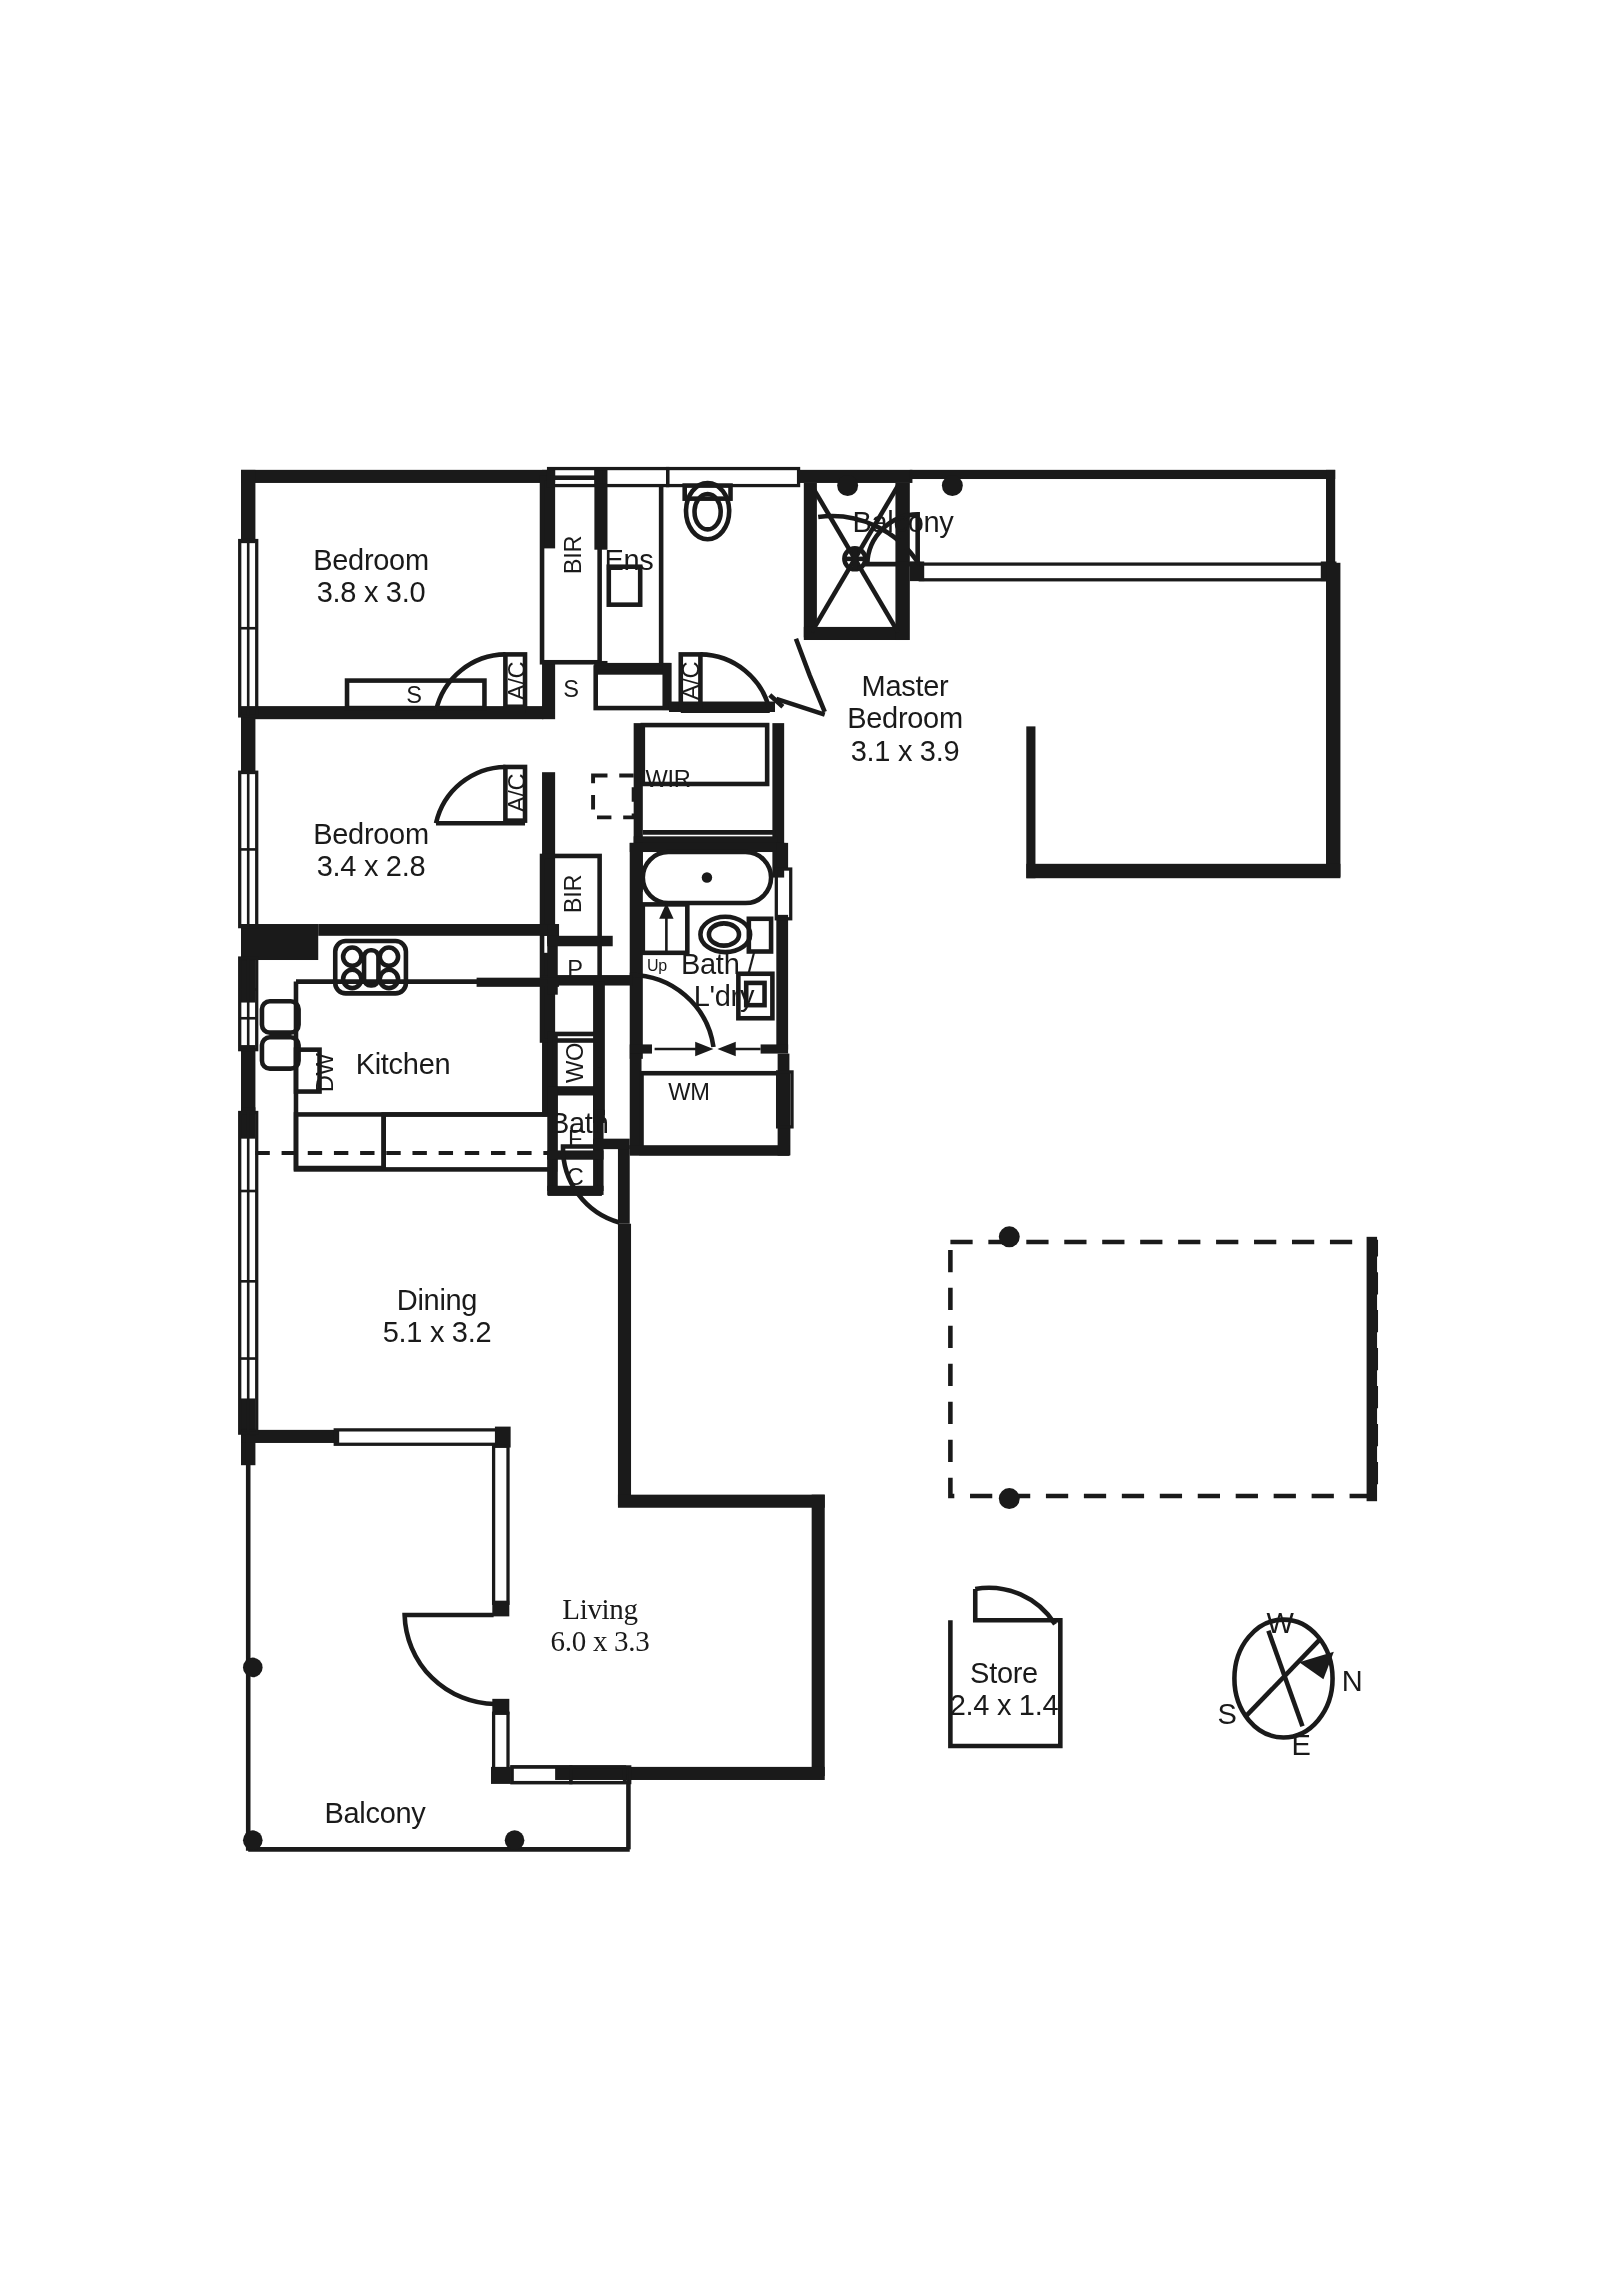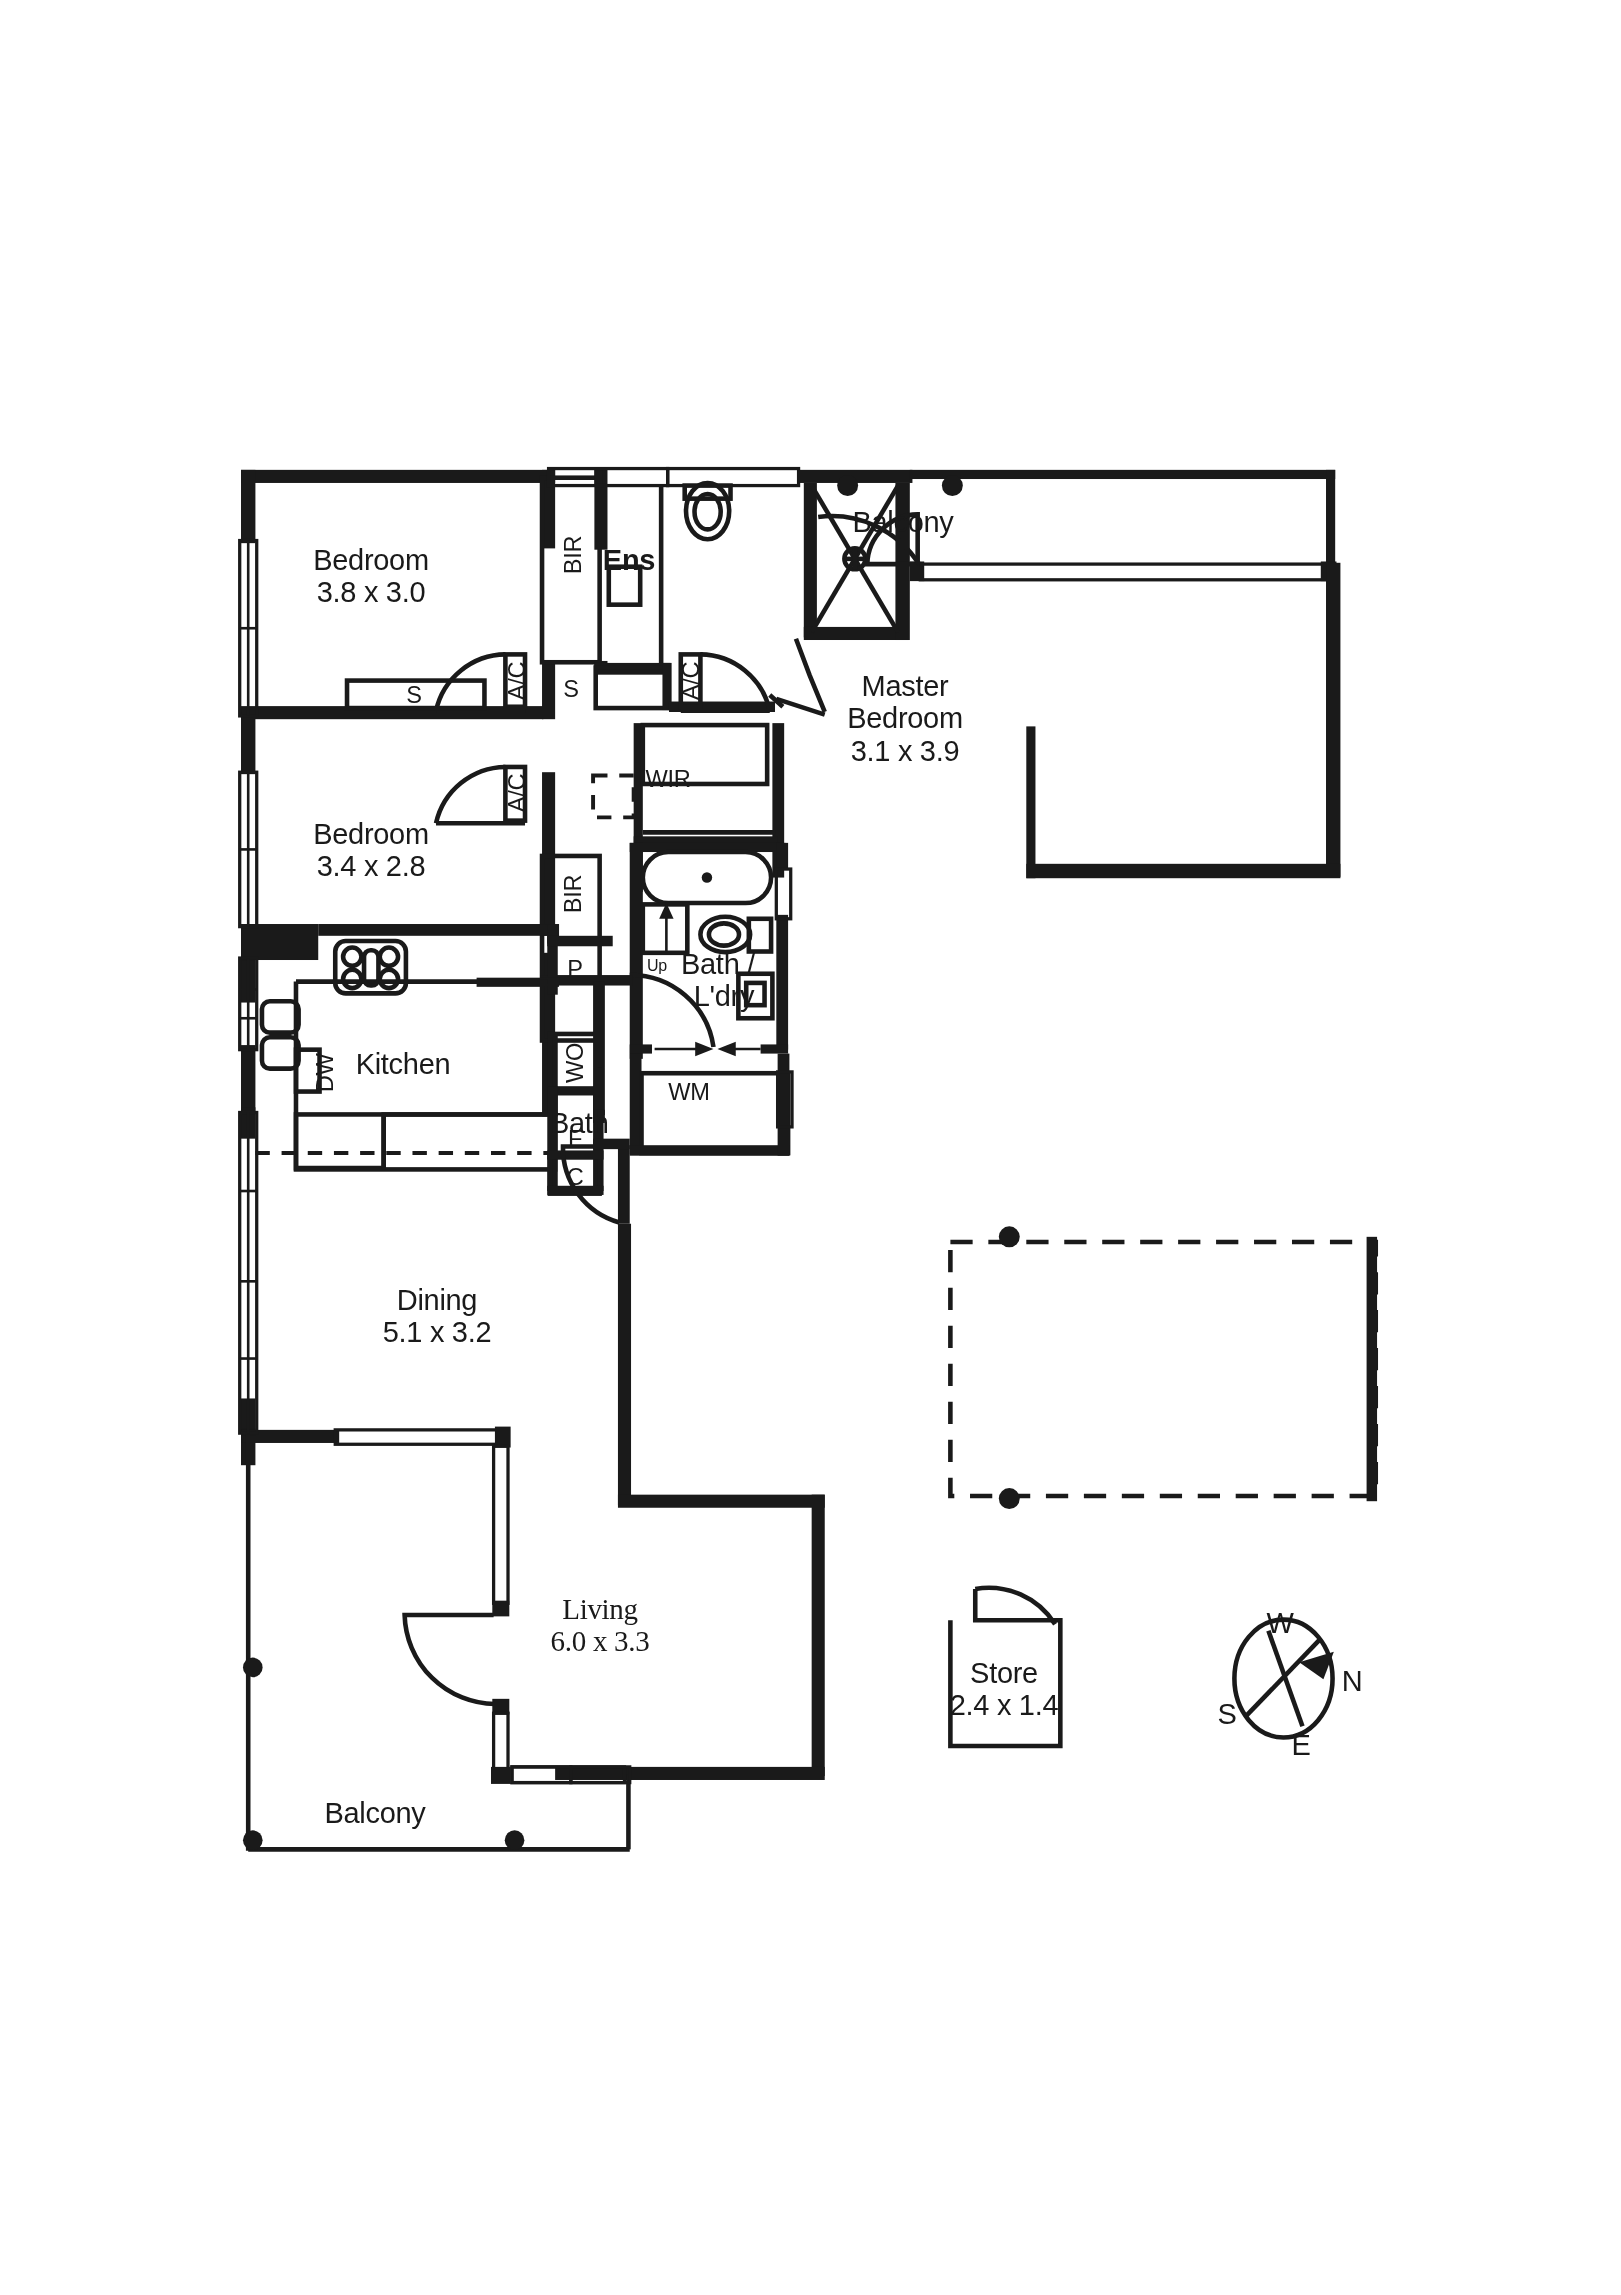--- a/index.html
+++ b/index.html
@@ -312,21 +312,21 @@
     <polygon class="dot" points="1985,2540 2038,2524 2022,2566"></polygon>
     <line class="tl2" x1="1938" y1="2492" x2="1990" y2="2638"></line>
   </svg>
 
   <div class="lbl room center" style="left:371px; top:576px;"><span>Bedroom</span><br><span>3.8 x 3.0</span></div>
 
   <div class="lbl room center" style="left:371px; top:850px;"><span>Bedroom</span><br><span>3.4 x 2.8</span></div>
 
   <div class="lbl room center" style="left:905px; top:719px;"><span>Master</span><br><span>Bedroom</span><br><span>3.1 x 3.9</span></div>
 
-  <div class="lbl room center" style="left:629px; top:560px;font-weight:bold;"><span>Ens</span></div>
+  <div class="lbl room center" style="left:629px; top:560px;"><span>Ens</span></div>
 
   <div class="lbl small center" style="left:668px; top:779px;"><span>WIR</span></div>
 
   <div class="lbl room" style="left:681px; top:948px;"><span>Bath /</span><br><span style="margin-left:11.8px;display:inline-block">L'dry</span></div>
 
   <div class="lbl tiny" style="left:647px; top:957px;"><span>Up</span></div>
 
   <div class="lbl room center" style="left:403px; top:1064px;"><span>Kitchen</span></div>
 
   <div class="lbl room center" style="left:405px; top:1316px;margin-left:32px;"><span>Dining</span><br><span>5.1 x 3.2</span></div>

